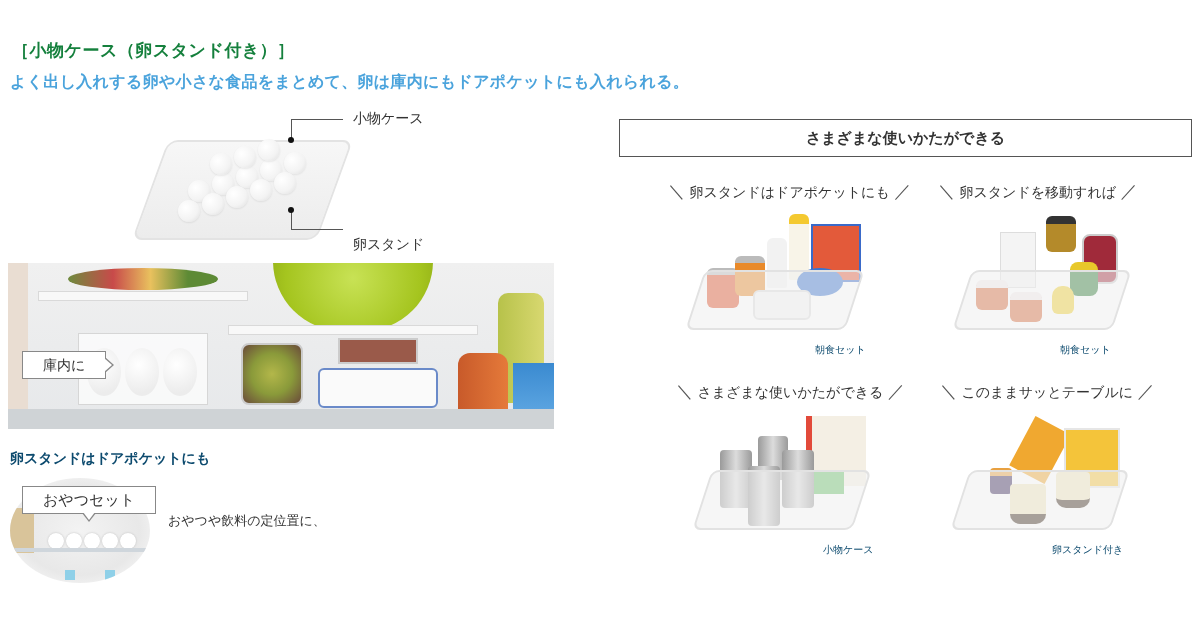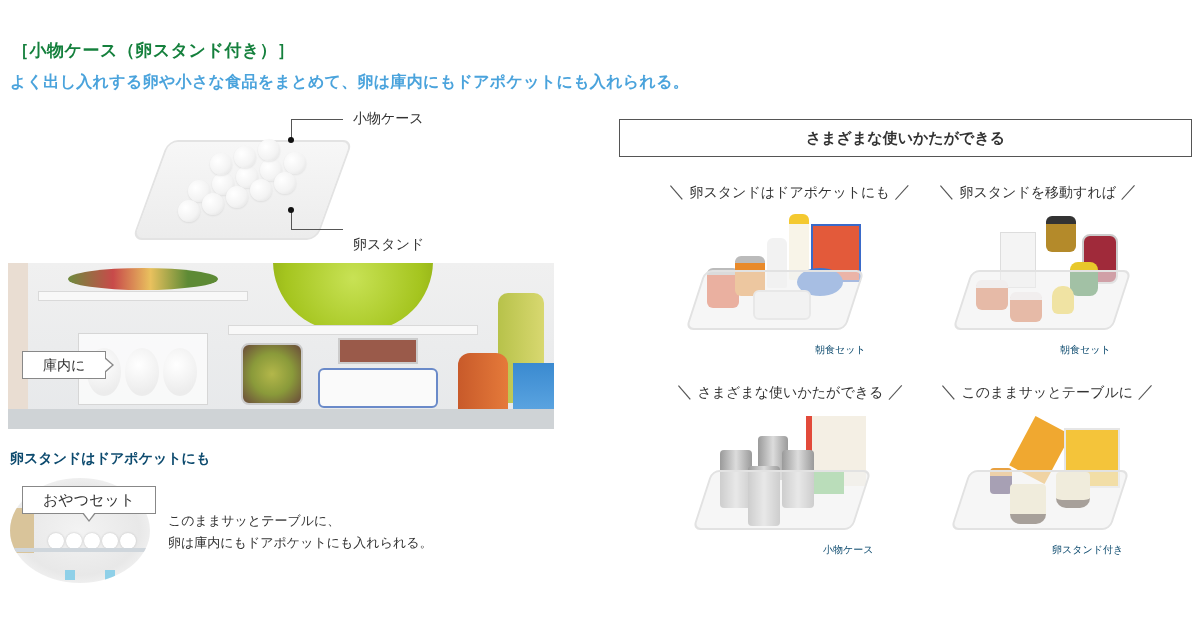--- a/index.html
+++ b/index.html
@@ -148,22 +148,21 @@
   <div class="dp-egg" style="left:56px"></div>
   <div class="dp-egg" style="left:74px"></div>
   <div class="dp-egg" style="left:92px"></div>
   <div class="dp-egg" style="left:110px"></div>
   <div class="dp-shelf"></div>
   <div class="dp-blue" style="left:55px"></div>
   <div class="dp-blue" style="left:95px"></div>
 </div>
 <div class="abs speech speech-arrow-down" style="left:22px;top:486px;font-size:15px;">おやつセット</div>
 <div class="abs dp-text">
-  <div>このままサッとテーブルに、</div>
-  <div>卵は庫内にもドアポケットにも入れられる。</div>
+  <div>おやつや飲料の定位置に、</div>
 </div>
 
 <div class="abs usage-box">
   <span>さまざまな使いかたができる</span>
 </div>
 
 <div class="usage-title" style="left:668px;top:180px;">
   <span class="slash">＼</span>
   <span>卵スタンドはドアポケットにも</span>
   <span class="slash">／</span>

